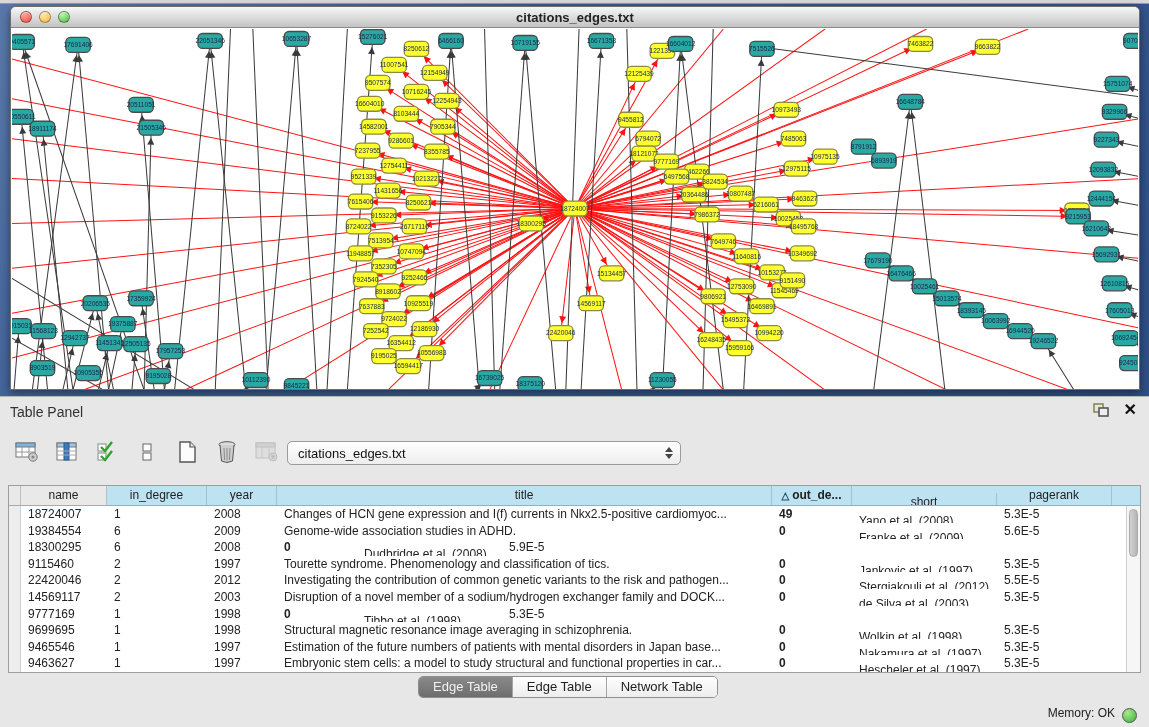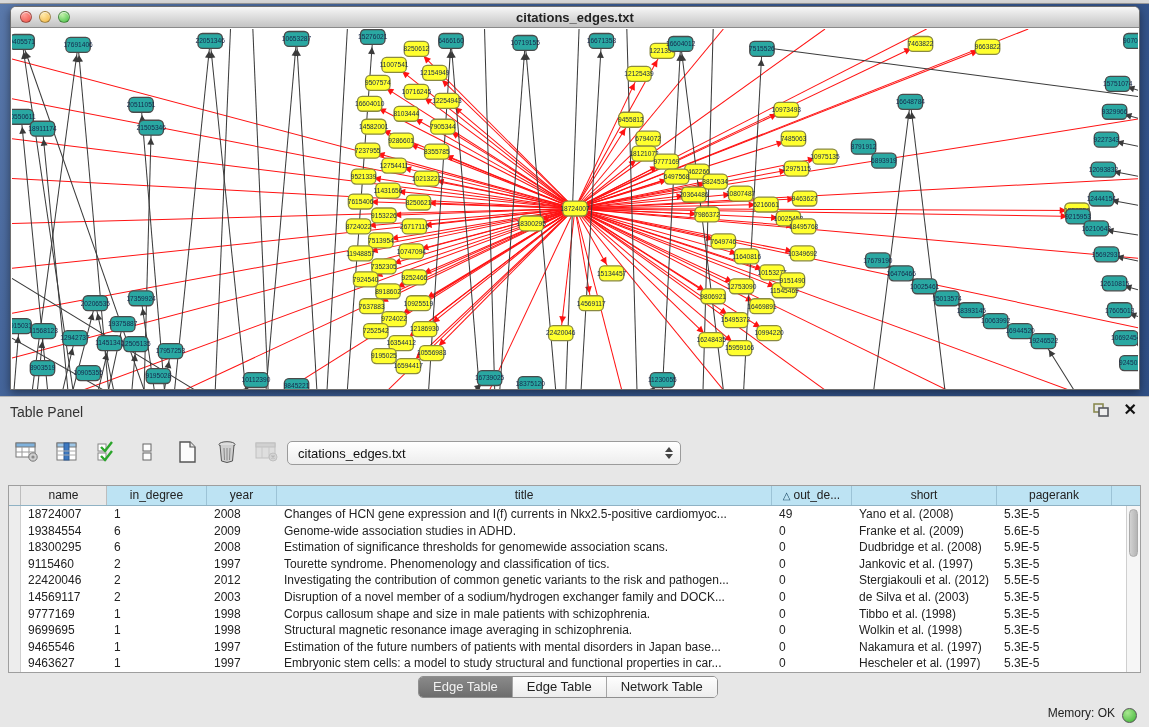--- a/index.html
+++ b/index.html
@@ -40,21 +40,21 @@
   .combo-value { flex:1; padding-left:10px; font-size:13px; color:#111; }
   .combo-arrows { width:18px; display:flex; flex-direction:column; align-items:center; gap:2px; padding-right:4px; }
   .tri-up { width:0; height:0; border-left:4px solid transparent; border-right:4px solid transparent; border-bottom:5px solid #444; }
   .tri-dn { width:0; height:0; border-left:4px solid transparent; border-right:4px solid transparent; border-top:5px solid #444; }
 
   .tablewrap { position:absolute; left:8px; top:88px; width:1133px; height:188px; background:#fff; border:1px solid #9e9e9e; overflow:hidden; }
   .thead { display:flex; height:20px; background:#bde3f3; border-bottom:1px solid #8fb2c4; }
   .th { font-size:12px; color:#222; text-align:center; line-height:19px; border-right:1px solid #9cc3d6; overflow:hidden; white-space:nowrap; }
   .th.gray { background:#e9e9e9; border-right:1px solid #bdbdbd; }
   .rowhdr { width:12px; background:#e2e2e2; border-right:1px solid #bdbdbd; }
-  .c0{width:86px;} .c1{width:100px;} .c2{width:70px;} .c3{width:495px;} .c4{width:80px;} .c5{width:145px;} .c6{width:115px;}
+  .c0{width:86px;} .c1{width:100px;} .c2{width:70px;} .c3{width:495px;} .c4{width:80px;font-weight:bold;} .c5{width:145px;margin-top:7px;} .c6{width:115px;}
   .tbody { position:absolute; left:0; top:20px; right:14px; bottom:0; }
   .tr { display:flex; height:16.6px; background:#fff; }
   .td { font-size:12px; color:#222; line-height:16.5px; white-space:nowrap; overflow:hidden; padding-left:7px; }
   .td.rh { padding:0; width:12px; background:#ededed; border-right:1px solid #cfcfcf; }
   .sort-tri { display:inline-block; margin-right:3px; font-size:10px; color:#1a4a66; }
   .vscroll { position:absolute; right:0; top:20px; bottom:0; width:14px; background:#f6f6f6; border-left:1px solid #cfcfcf; }
   .vthumb { position:absolute; left:2px; top:3px; width:9px; height:48px; border-radius:5px; background:linear-gradient(90deg,#d2d2d2,#b5b5b5); border:1px solid #aaa; }
 
   .tabs { position:absolute; left:418px; top:279px; height:22px; display:flex; border:1px solid #8f8f8f; border-radius:5px; overflow:hidden; background:#fdfdfd; }
   .seg { font-size:13px; color:#222; line-height:20px; text-align:center; padding:0 14px; border-right:1px solid #a5a5a5; background:linear-gradient(#fefefe,#ededed); }
@@ -1047,21 +1047,20 @@
             <div class="td c3">Genome-wide association studies in ADHD.</div>
             <div class="td c4">0</div>
             <div class="td c5">Franke et al. (2009)</div>
             <div class="td c6">5.6E-5</div>
           </div>
           <div class="tr">
             <div class="td rh"></div>
             <div class="td c0">18300295</div>
             <div class="td c1">6</div>
             <div class="td c2">2008</div>
-            <div class="td c3">Estimation of significance thresholds for genomewide association scans.</div>
             <div class="td c4">0</div>
             <div class="td c5">Dudbridge et al. (2008)</div>
             <div class="td c6">5.9E-5</div>
           </div>
           <div class="tr">
             <div class="td rh"></div>
             <div class="td c0">9115460</div>
             <div class="td c1">2</div>
             <div class="td c2">1997</div>
             <div class="td c3">Tourette syndrome. Phenomenology and classification of tics.</div>
@@ -1087,21 +1086,20 @@
             <div class="td c3">Disruption of a novel member of a sodium/hydrogen exchanger family and DOCK...</div>
             <div class="td c4">0</div>
             <div class="td c5">de Silva et al. (2003)</div>
             <div class="td c6">5.3E-5</div>
           </div>
           <div class="tr">
             <div class="td rh"></div>
             <div class="td c0">9777169</div>
             <div class="td c1">1</div>
             <div class="td c2">1998</div>
-            <div class="td c3">Corpus callosum shape and size in male patients with schizophrenia.</div>
             <div class="td c4">0</div>
             <div class="td c5">Tibbo et al. (1998)</div>
             <div class="td c6">5.3E-5</div>
           </div>
           <div class="tr">
             <div class="td rh"></div>
             <div class="td c0">9699695</div>
             <div class="td c1">1</div>
             <div class="td c2">1998</div>
             <div class="td c3">Structural magnetic resonance image averaging in schizophrenia.</div>

